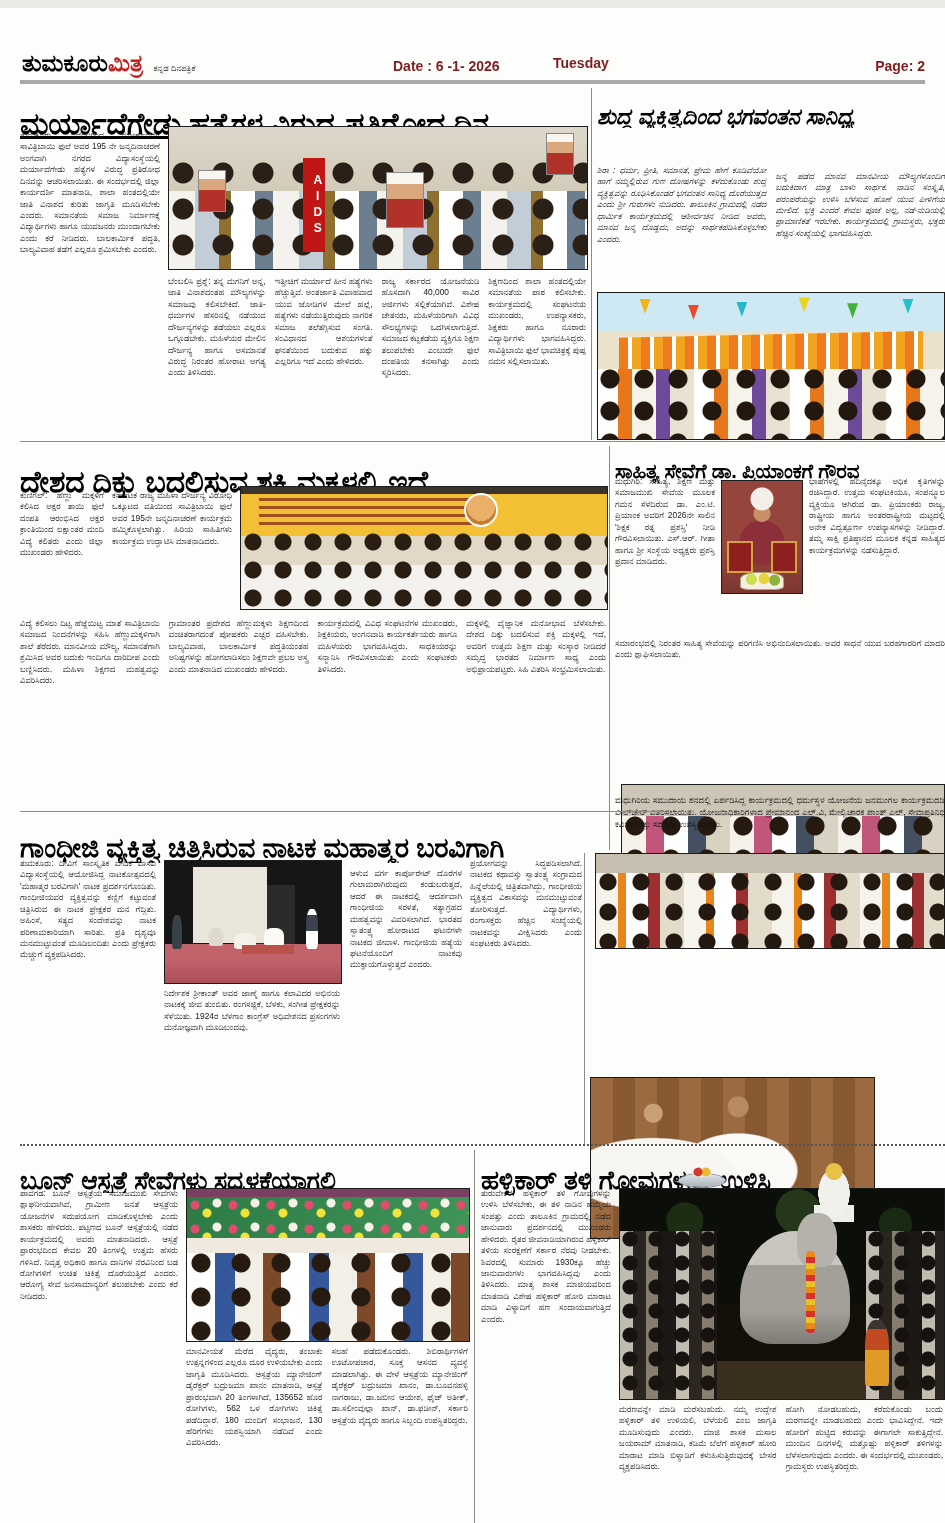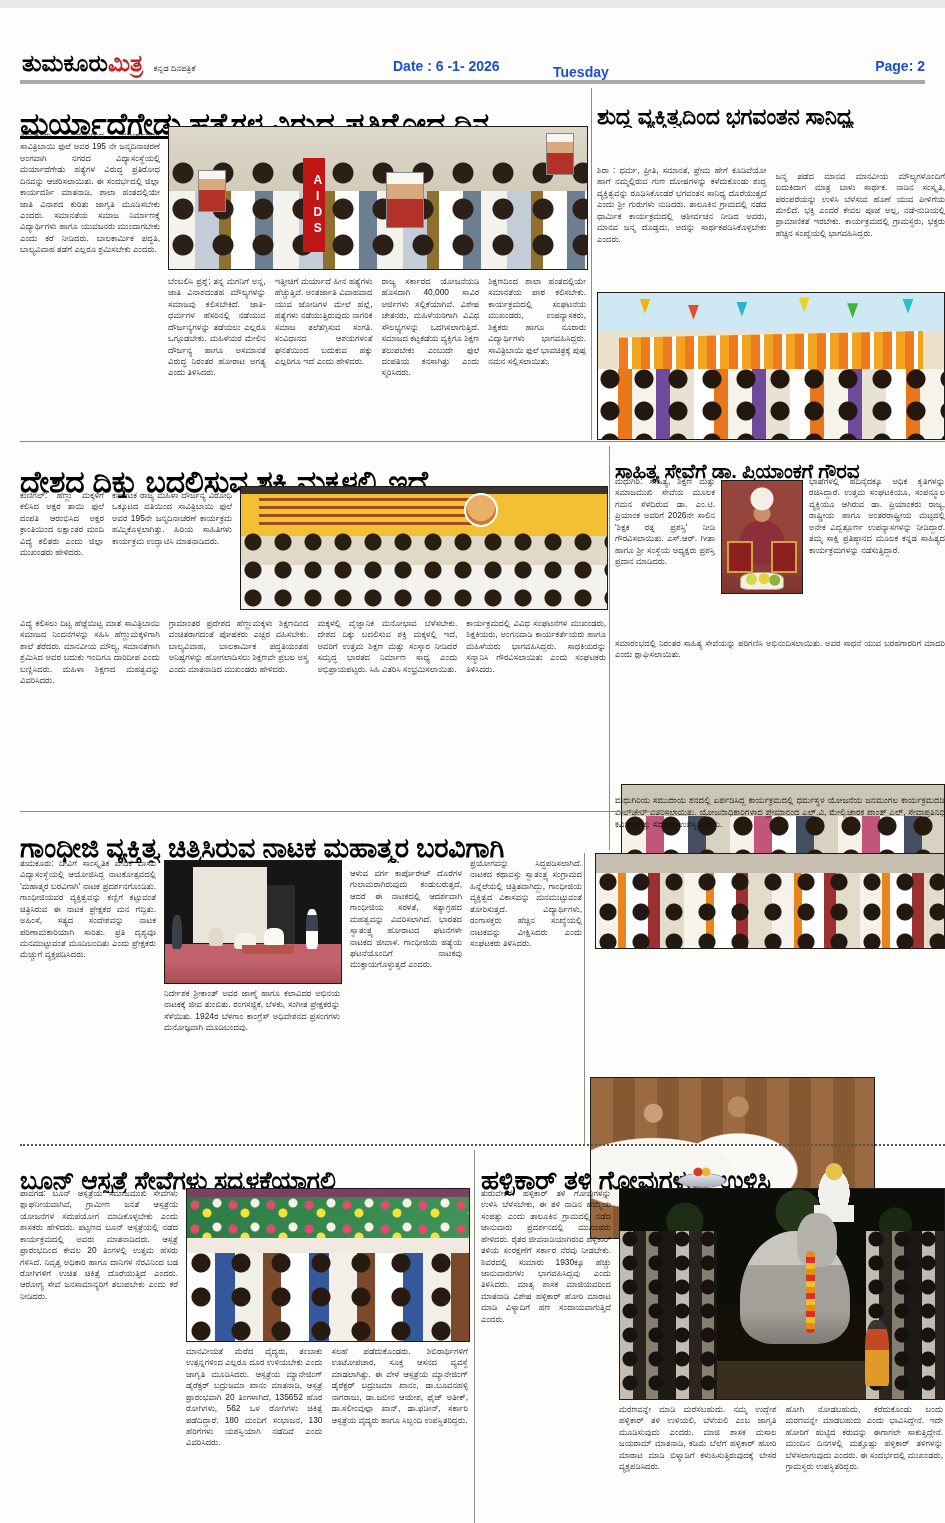--- a/index.html
+++ b/index.html
@@ -13,21 +13,21 @@
   .cols>div{flex:1;overflow:hidden;}
   .vline{position:absolute;width:1px;background:#8a8a8a;}
   .hline{position:absolute;height:1px;background:#8a8a8a;}
   .hrule-thick{position:absolute;height:4px;background:#a9a9a9;}
   .dotted{position:absolute;border-top:2px dotted #555;}
 
   
   .mast-title{font-size:23px;font-weight:bold;color:#000;}
   .mast-title .red{color:#c42222;}
   .mast-sub{font-size:8.5px;color:#222;margin-left:4px;}
-  .mast-meta{font-size:14px;font-weight:bold;color:#1d4ed8;}
+  .mast-meta{font-size:14px;font-weight:bold;color:#7f1d1d;}
 
   
   .ph{position:relative;overflow:hidden;border:1px solid #1c1c1c;background:#ccc;}
 
   
   .ph-class{background:linear-gradient(180deg,#ddd8cb 0%,#d3cbb9 45%,#c4b8a0 100%);}
   .ph-class::after{content:"";position:absolute;left:0;right:0;top:45%;height:55%;z-index:1;
     background:repeating-linear-gradient(90deg,#f4f2ec 0 26px,#c2cdd8 26px 50px,#90702f 50px 62px,#ffffff 62px 86px,#6c7f90 86px 104px);}
   .ph-class::before{content:"";position:absolute;left:0;right:0;top:24%;height:76%;z-index:2;
     background-image:radial-gradient(circle at 14px 12px,#2b2017 10px,rgba(0,0,0,0) 11px);
@@ -154,21 +154,21 @@
 
 <div class="page">
 
   <div class="abs" style="left:22px;top:42px;">
     <span class="mast-title">
       <span>ತುಮಕೂರು</span><span class="red">ಮಿತ್ರ</span>
     </span>
     <span class="mast-sub">ಕನ್ನಡ ದಿನಪತ್ರಿಕೆ</span>
   </div>
   <div class="abs mast-meta" style="left:393px;top:50px;">Date : 6 -1- 2026</div>
-  <div class="abs mast-meta" style="left:553px;top:56px;text-align:center;">Tuesday</div>
+  <div class="abs mast-meta" style="left:553px;top:47px;text-align:center;">Tuesday</div>
   <div class="abs mast-meta" style="right:20px;top:50px;">Page: 2</div>
   <div class="hrule-thick" style="left:20px;top:72px;width:905px;"></div>
 
   <section class="abs" style="left:20px;top:80px;width:568px;height:352px;">
     <h1 class="hl abs" style="left:0;top:0;width:568px;font-size:30px;text-decoration:underline;">ಮರ್ಯಾದೆಗೇಡು ಹತ್ಯೆಗಳ ವಿರುದ್ಧ ಪ್ರತಿರೋಧ ದಿನ</h1>
     <div class="bt abs" style="left:0;top:42px;width:140px;height:308px;">ತುಮಕೂರು: ನವೆಂಬರಿಂದ ಮಾರ್ಚ್‌ವರೆಗೆ ಸಾವಿತ್ರಿಬಾಯಿ ಫುಲೆ ಅವರ 195 ನೇ ಜನ್ಮದಿನಾಚರಣೆ ಅಂಗವಾಗಿ ನಗರದ ವಿದ್ಯಾಸಂಸ್ಥೆಯಲ್ಲಿ ಮರ್ಯಾದೆಗೇಡು ಹತ್ಯೆಗಳ ವಿರುದ್ಧ ಪ್ರತಿರೋಧ ದಿನವನ್ನು ಆಚರಿಸಲಾಯಿತು. ಈ ಸಂದರ್ಭದಲ್ಲಿ ಜಿಲ್ಲಾ ಕಾರ್ಯದರ್ಶಿ ಮಾತನಾಡಿ, ಶಾಲಾ ಹಂತದಲ್ಲಿಯೇ ಜಾತಿ ವಿನಾಶದ ಕುರಿತು ಜಾಗೃತಿ ಮೂಡಿಸಬೇಕು ಎಂದರು. ಸಮಾನತೆಯ ಸಮಾಜ ನಿರ್ಮಾಣಕ್ಕೆ ವಿದ್ಯಾರ್ಥಿಗಳು ಹಾಗೂ ಯುವಜನರು ಮುಂದಾಗಬೇಕು ಎಂದು ಕರೆ ನೀಡಿದರು. ಬಾಲಕಾರ್ಮಿಕ ಪದ್ಧತಿ, ಬಾಲ್ಯವಿವಾಹ ತಡೆಗೆ ಎಲ್ಲರೂ ಶ್ರಮಿಸಬೇಕು ಎಂದರು.</div>
     <div class="ph ph-class abs" style="left:148px;top:38px;width:418px;height:142px;">
       <div class="poster" style="left:7%;top:30%;"></div>
       <div class="aids">AIDS</div>
       <div class="poster big" style="left:52%;top:32%;"></div>
@@ -177,21 +177,21 @@
     <div class="cols abs" style="left:148px;top:188px;width:418px;height:162px;">
       <div class="bt">ಬೆಂಬಲಿಸಿ ಪ್ರಶ್ನೆ: ತನ್ನ ಮಗನಿಗೆ ಅನ್ನ, ಜಾತಿ ವಿನಾಶದಂತಹ ಮೌಲ್ಯಗಳನ್ನು ಸಮಾಜವು ಕಲಿಸಬೇಕಿದೆ. ಜಾತಿ-ಧರ್ಮಗಳ ಹೆಸರಿನಲ್ಲಿ ನಡೆಯುವ ದೌರ್ಜನ್ಯಗಳನ್ನು ತಡೆಯಲು ಎಲ್ಲರೂ ಒಗ್ಗೂಡಬೇಕು. ಮಹಿಳೆಯರ ಮೇಲಿನ ದೌರ್ಜನ್ಯ ಹಾಗೂ ಅಸಮಾನತೆ ವಿರುದ್ಧ ನಿರಂತರ ಹೋರಾಟ ಅಗತ್ಯ ಎಂದು ತಿಳಿಸಿದರು.</div>
       <div class="bt">ಇತ್ತೀಚಿಗೆ ಮರ್ಯಾದೆ ಹೀನ ಹತ್ಯೆಗಳು ಹೆಚ್ಚುತ್ತಿವೆ. ಅಂತರ್ಜಾತಿ ವಿವಾಹವಾದ ಯುವ ಜೋಡಿಗಳ ಮೇಲೆ ಹಲ್ಲೆ, ಹತ್ಯೆಗಳು ನಡೆಯುತ್ತಿರುವುದು ನಾಗರಿಕ ಸಮಾಜ ತಲೆತಗ್ಗಿಸುವ ಸಂಗತಿ. ಸಂವಿಧಾನದ ಆಶಯಗಳಂತೆ ಘನತೆಯಿಂದ ಬದುಕುವ ಹಕ್ಕು ಎಲ್ಲರಿಗೂ ಇದೆ ಎಂದು ಹೇಳಿದರು.</div>
       <div class="bt">ರಾಜ್ಯ ಸರ್ಕಾರದ ಯೋಜನೆಯಡಿ ಹೊಸದಾಗಿ 40,000 ಸಾವಿರ ಅರ್ಜಿಗಳು ಸಲ್ಲಿಕೆಯಾಗಿವೆ. ವಿಶೇಷ ಚೇತನರು, ಮಹಿಳೆಯರಿಗಾಗಿ ವಿವಿಧ ಸೌಲಭ್ಯಗಳನ್ನು ಒದಗಿಸಲಾಗುತ್ತಿದೆ. ಸಮಾಜದ ಕಟ್ಟಕಡೆಯ ವ್ಯಕ್ತಿಗೂ ಶಿಕ್ಷಣ ತಲುಪಬೇಕು ಎಂಬುದೇ ಫುಲೆ ದಂಪತಿಯ ಕನಸಾಗಿತ್ತು ಎಂದು ಸ್ಮರಿಸಿದರು.</div>
       <div class="bt">ಶಿಕ್ಷಣದಿಂದ ಶಾಲಾ ಹಂತದಲ್ಲಿಯೇ ಸಮಾನತೆಯ ಪಾಠ ಕಲಿಸಬೇಕು. ಕಾರ್ಯಕ್ರಮದಲ್ಲಿ ಸಂಘಟನೆಯ ಮುಖಂಡರು, ಉಪನ್ಯಾಸಕರು, ಶಿಕ್ಷಕರು ಹಾಗೂ ನೂರಾರು ವಿದ್ಯಾರ್ಥಿಗಳು ಭಾಗವಹಿಸಿದ್ದರು. ಸಾವಿತ್ರಿಬಾಯಿ ಫುಲೆ ಭಾವಚಿತ್ರಕ್ಕೆ ಪುಷ್ಪ ನಮನ ಸಲ್ಲಿಸಲಾಯಿತು.</div>
     </div>
   </section>
 
   <div class="vline" style="left:591px;top:80px;height:352px;"></div>
 
-  <section class="abs" style="left:597px;top:80px;width:348px;height:352px;">
+  <section class="abs" style="left:597px;top:80px;width:348px;height:352px;font-style:italic;">
     <h1 class="hl abs" style="left:0;top:2px;width:348px;font-size:22px;">ಶುದ್ದ ವ್ಯಕ್ತಿತ್ವದಿಂದ ಭಗವಂತನ ಸಾನಿಧ್ಯ</h1>
     <div class="cols abs" style="left:0;top:34px;width:348px;height:166px;align-items:center;">
       <div class="bt">ಶಿರಾ : ಧರ್ಮ, ಪ್ರೀತಿ, ಸಮಾನತೆ, ಪ್ರೇಮ ಹೇಗೆ ಕೂಡಿವೆಯೋ ಹಾಗೆ ನಮ್ಮಲ್ಲಿರುವ ಗುಣ ದೋಷಗಳನ್ನು ಕಳೆದುಕೊಂಡು ಶುದ್ದ ವ್ಯಕ್ತಿತ್ವವನ್ನು ರೂಢಿಸಿಕೊಂಡರೆ ಭಗವಂತನ ಸಾನಿಧ್ಯ ದೊರೆಯುತ್ತದೆ ಎಂದು ಶ್ರೀ ಗುರುಗಳು ನುಡಿದರು. ತಾಲೂಕಿನ ಗ್ರಾಮದಲ್ಲಿ ನಡೆದ ಧಾರ್ಮಿಕ ಕಾರ್ಯಕ್ರಮದಲ್ಲಿ ಆಶೀರ್ವಚನ ನೀಡಿದ ಅವರು, ಮಾನವ ಜನ್ಮ ದೊಡ್ಡದು, ಅದನ್ನು ಸಾರ್ಥಕಪಡಿಸಿಕೊಳ್ಳಬೇಕು ಎಂದರು.</div>
       <div class="bt">ಜನ್ಮ ಪಡೆದ ಮಾನವ ಮಾನವೀಯ ಮೌಲ್ಯಗಳೊಂದಿಗೆ ಬದುಕಿದಾಗ ಮಾತ್ರ ಬಾಳು ಸಾರ್ಥಕ. ನಾಡಿನ ಸಂಸ್ಕೃತಿ, ಪರಂಪರೆಯನ್ನು ಉಳಿಸಿ ಬೆಳೆಸುವ ಹೊಣೆ ಯುವ ಪೀಳಿಗೆಯ ಮೇಲಿದೆ. ಭಕ್ತಿ ಎಂದರೆ ಕೇವಲ ಪೂಜೆ ಅಲ್ಲ, ನಡೆ-ನುಡಿಯಲ್ಲಿ ಪ್ರಾಮಾಣಿಕತೆ ಇರಬೇಕು. ಕಾರ್ಯಕ್ರಮದಲ್ಲಿ ಗ್ರಾಮಸ್ಥರು, ಭಕ್ತರು ಹೆಚ್ಚಿನ ಸಂಖ್ಯೆಯಲ್ಲಿ ಭಾಗವಹಿಸಿದ್ದರು.</div>
     </div>
     <div class="ph ph-temple abs" style="left:0;top:204px;width:346px;height:146px;">
       <span class="flag" style="left:12%;top:4%;background:#f2b516;"></span>
       <span class="flag" style="left:40%;top:6%;background:#2bb5c8;"></span>
       <span class="flag" style="left:58%;top:3%;background:#e8d424;"></span>
       <span class="flag" style="left:72%;top:7%;background:#45b03a;"></span>
@@ -205,22 +205,22 @@
   <section class="abs" style="left:20px;top:438px;width:586px;height:364px;">
     <h1 class="hl abs" style="left:0;top:0;width:586px;font-size:30px;">ದೇಶದ ದಿಕ್ಕು ಬದಲಿಸುವ ಶಕ್ತಿ ಮಕ್ಕಳಲ್ಲಿ ಇದೆ</h1>
     <div class="bt abs" style="left:0;top:44px;width:84px;height:124px;">ಕುಣಿಗಲ್: ಹೆಣ್ಣು ಮಕ್ಕಳಿಗೆ ಕಲಿಸಿದ ಅಕ್ಷರ ತಾಯಿ ಫುಲೆ ದಂಪತಿ ಆರಂಭಿಸಿದ ಅಕ್ಷರ ಕ್ರಾಂತಿಯಿಂದ ಲಕ್ಷಾಂತರ ಮಂದಿ ವಿದ್ಯೆ ಕಲಿತರು ಎಂದು ಜಿಲ್ಲಾ ಮುಖಂಡರು ಹೇಳಿದರು.</div>
     <div class="bt abs" style="left:92px;top:44px;width:120px;height:124px;">ಕರ್ನಾಟಕ ರಾಜ್ಯ ಮಹಿಳಾ ದೌರ್ಜನ್ಯ ವಿರೋಧಿ ಒಕ್ಕೂಟದ ವತಿಯಿಂದ ಸಾವಿತ್ರಿಬಾಯಿ ಫುಲೆ ಅವರ 195ನೇ ಜನ್ಮದಿನಾಚರಣೆ ಕಾರ್ಯಕ್ರಮ ಹಮ್ಮಿಕೊಳ್ಳಲಾಗಿತ್ತು. ಹಿರಿಯ ಸಾಹಿತಿಗಳು ಕಾರ್ಯಕ್ರಮ ಉದ್ಘಾಟಿಸಿ ಮಾತನಾಡಿದರು.</div>
     <div class="ph ph-stage3 abs" style="left:220px;top:40px;width:366px;height:122px;">
       <div class="portrait"></div>
     </div>
     <div class="cols abs" style="left:0;top:172px;width:586px;height:190px;">
       <div class="bt">ವಿದ್ಯೆ ಕಲಿಸಲು ದಿಟ್ಟ ಹೆಜ್ಜೆಯಿಟ್ಟ ಮಾತೆ ಸಾವಿತ್ರಿಬಾಯಿ ಸಮಾಜದ ನಿಂದನೆಗಳನ್ನು ಸಹಿಸಿ ಹೆಣ್ಣುಮಕ್ಕಳಿಗಾಗಿ ಶಾಲೆ ತೆರೆದರು. ಮಾನವೀಯ ಮೌಲ್ಯ, ಸಮಾನತೆಗಾಗಿ ಶ್ರಮಿಸಿದ ಅವರ ಬದುಕು ಇಂದಿಗೂ ದಾರಿದೀಪ ಎಂದು ಬಣ್ಣಿಸಿದರು. ಮಹಿಳಾ ಶಿಕ್ಷಣದ ಮಹತ್ವವನ್ನು ವಿವರಿಸಿದರು.</div>
       <div class="bt">ಗ್ರಾಮಾಂತರ ಪ್ರದೇಶದ ಹೆಣ್ಣುಮಕ್ಕಳು ಶಿಕ್ಷಣದಿಂದ ವಂಚಿತರಾಗದಂತೆ ಪೋಷಕರು ಎಚ್ಚರ ವಹಿಸಬೇಕು. ಬಾಲ್ಯವಿವಾಹ, ಬಾಲಕಾರ್ಮಿಕ ಪದ್ಧತಿಯಂತಹ ಅನಿಷ್ಟಗಳನ್ನು ಹೋಗಲಾಡಿಸಲು ಶಿಕ್ಷಣವೇ ಪ್ರಬಲ ಅಸ್ತ್ರ ಎಂದು ಮಾತನಾಡಿದ ಮುಖಂಡರು ಹೇಳಿದರು.</div>
+      <div class="bt">ಕಾರ್ಯಕ್ರಮದಲ್ಲಿ ವಿವಿಧ ಸಂಘಟನೆಗಳ ಮುಖಂಡರು, ಶಿಕ್ಷಕಿಯರು, ಅಂಗನವಾಡಿ ಕಾರ್ಯಕರ್ತೆಯರು ಹಾಗೂ ಮಹಿಳೆಯರು ಭಾಗವಹಿಸಿದ್ದರು. ಸಾಧಕಿಯರನ್ನು ಸನ್ಮಾನಿಸಿ ಗೌರವಿಸಲಾಯಿತು ಎಂದು ಸಂಘಟಕರು ತಿಳಿಸಿದರು.</div>
       <div class="bt">ಮಕ್ಕಳಲ್ಲಿ ವೈಜ್ಞಾನಿಕ ಮನೋಭಾವ ಬೆಳೆಸಬೇಕು. ದೇಶದ ದಿಕ್ಕು ಬದಲಿಸುವ ಶಕ್ತಿ ಮಕ್ಕಳಲ್ಲಿ ಇದೆ, ಅವರಿಗೆ ಉತ್ತಮ ಶಿಕ್ಷಣ ಮತ್ತು ಸಂಸ್ಕಾರ ನೀಡಿದರೆ ಸಮೃದ್ಧ ಭಾರತದ ನಿರ್ಮಾಣ ಸಾಧ್ಯ ಎಂದು ಅಭಿಪ್ರಾಯಪಟ್ಟರು. ಸಿಹಿ ವಿತರಿಸಿ ಸಂಭ್ರಮಿಸಲಾಯಿತು.</div>
-      <div class="bt">ಕಾರ್ಯಕ್ರಮದಲ್ಲಿ ವಿವಿಧ ಸಂಘಟನೆಗಳ ಮುಖಂಡರು, ಶಿಕ್ಷಕಿಯರು, ಅಂಗನವಾಡಿ ಕಾರ್ಯಕರ್ತೆಯರು ಹಾಗೂ ಮಹಿಳೆಯರು ಭಾಗವಹಿಸಿದ್ದರು. ಸಾಧಕಿಯರನ್ನು ಸನ್ಮಾನಿಸಿ ಗೌರವಿಸಲಾಯಿತು ಎಂದು ಸಂಘಟಕರು ತಿಳಿಸಿದರು.</div>
     </div>
   </section>
 
   <div class="vline" style="left:609px;top:438px;height:404px;"></div>
 
   <section class="abs" style="left:615px;top:438px;width:330px;height:404px;">
     <h1 class="hl abs" style="left:0;top:2px;width:330px;font-size:20px;">ಸಾಹಿತ್ಯ ಸೇವೆಗೆ ಡಾ. ಪ್ರಿಯಾಂಕಗೆ ಗೌರವ</h1>
     <div class="bt abs" style="left:0;top:30px;width:100px;height:158px;">ಮಧುಗಿರಿ: ಸಾಹಿತ್ಯ, ಶಿಕ್ಷಣ ಮತ್ತು ಸಮಾಜಮುಖಿ ಸೇವೆಯ ಮೂಲಕ ಗಮನ ಸೆಳೆದಿರುವ ಡಾ. ಎಂ.ಟಿ. ಪ್ರಿಯಾಂಕ ಅವರಿಗೆ 2026ನೇ ಸಾಲಿನ 'ಶಿಕ್ಷಕ ರತ್ನ ಪ್ರಶಸ್ತಿ' ನೀಡಿ ಗೌರವಿಸಲಾಯಿತು. ಎಸ್.ಆರ್. ಗೀತಾ ಹಾಗೂ ಶ್ರೀ ಸಂಸ್ಥೆಯ ಅಧ್ಯಕ್ಷರು ಪ್ರಶಸ್ತಿ ಪ್ರದಾನ ಮಾಡಿದರು.</div>
     <div class="ph ph-pri abs" style="left:106px;top:34px;width:80px;height:112px;">
       <span class="frame" style="left:6%;bottom:18%;"></span>

